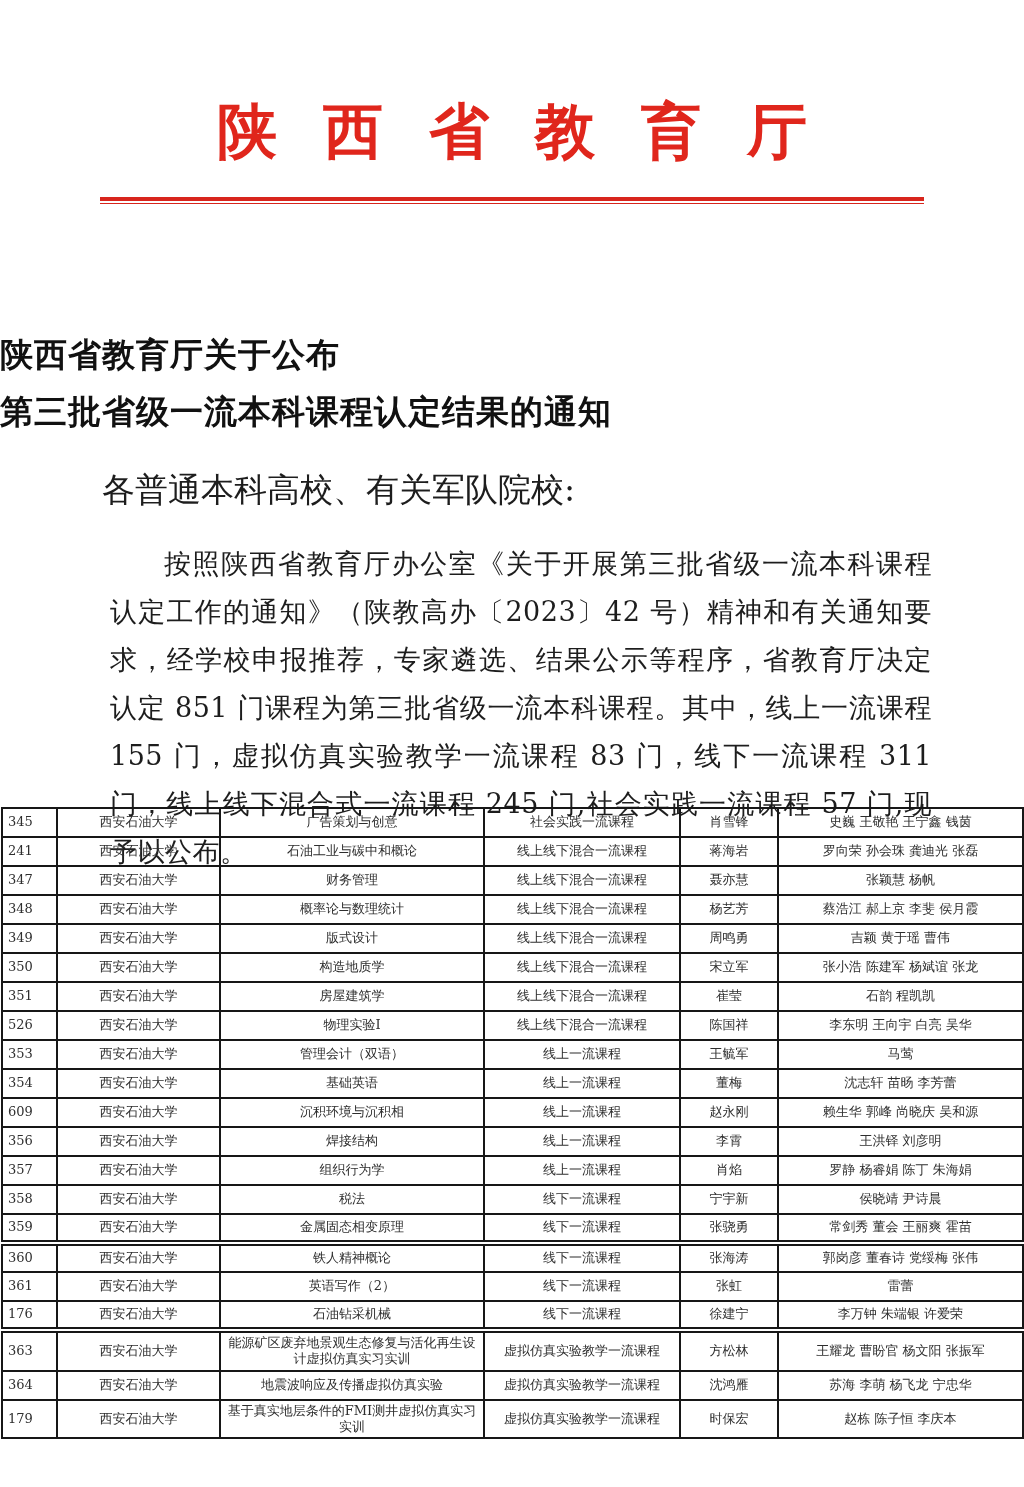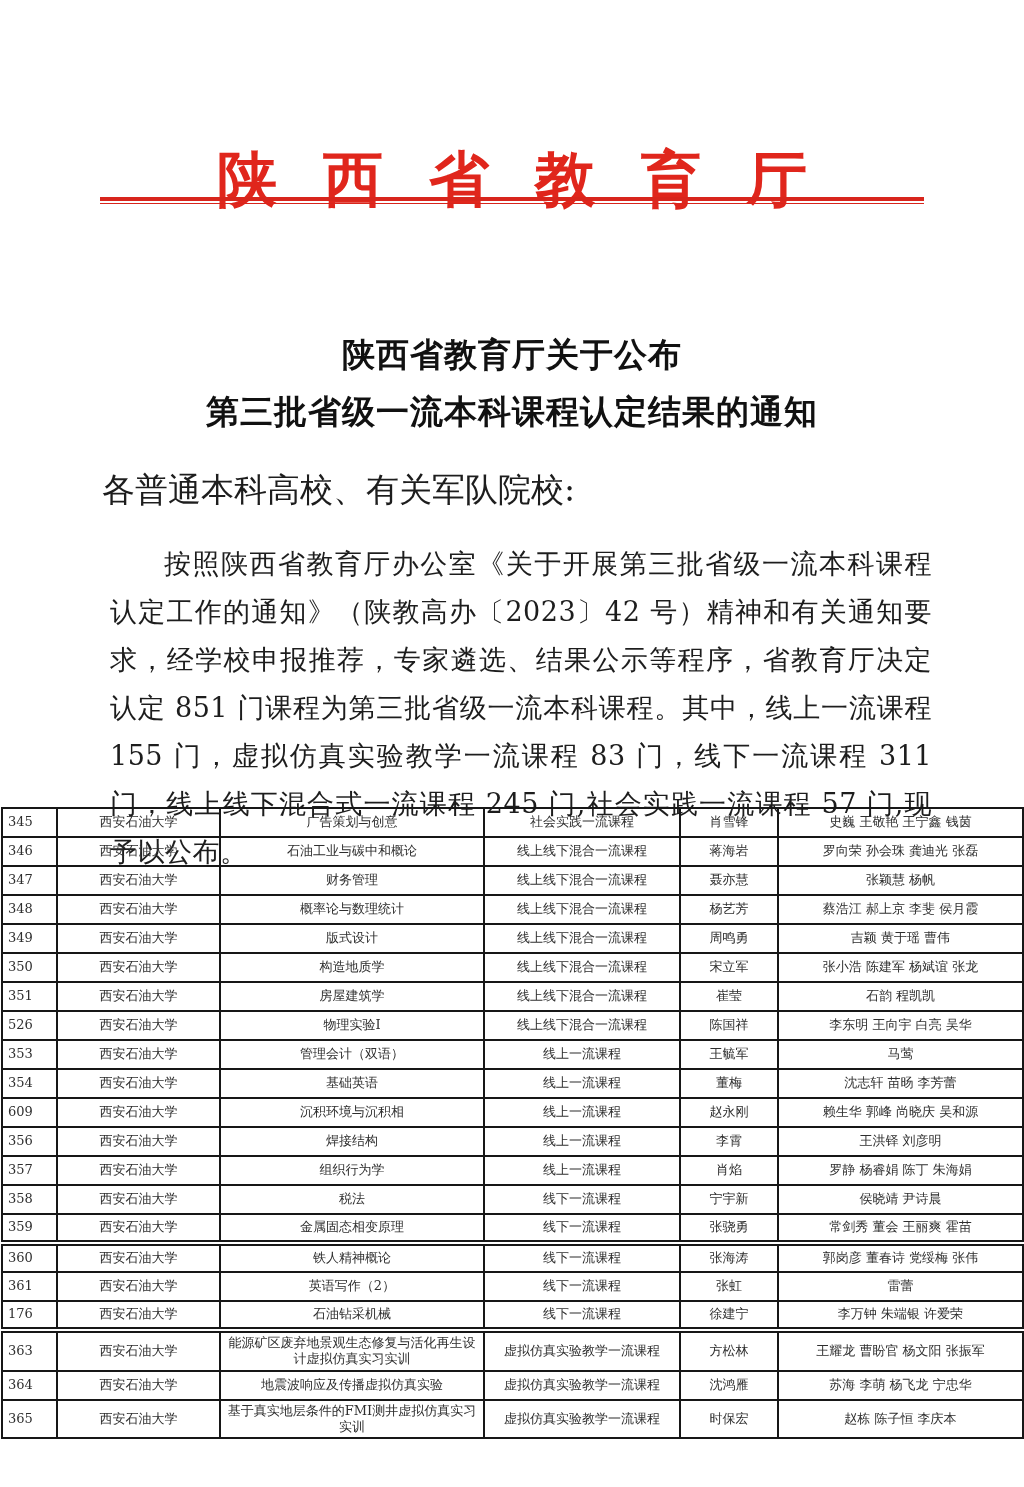--- a/index.html
+++ b/index.html
@@ -16,40 +16,38 @@
   .agency {
     position: absolute;
     top: 92px; left: 0; width: 1024px;
     text-align: center;
     font-size: 60px;
     font-weight: bold;
     color: #e0261c;
     letter-spacing: 46px;
     text-indent: 46px;
     white-space: nowrap;
-    margin-top: 48px;
   }
   .red-rule {
     position: absolute;
     top: 197px; left: 100px; right: 100px;
     height: 7px;
     border-top: 4px solid #d8251c;
     border-bottom: 1px solid #d8251c;
   }
   .doc-no {
     position: absolute;
     top: 248px; right: 100px;
     font-size: 22px;
     color: #1d1d1d;
     letter-spacing: 1px;
   }
   .doc-title {
     position: absolute;
     top: 326px; left: 0; width: 1024px;
-    text-align: center;
     font-size: 33px;
     font-weight: bold;
     color: #111;
     line-height: 57px;
     letter-spacing: 1px;
   }
   .salutation {
     position: absolute;
     top: 468px; left: 102px;
     font-size: 33px;
@@ -130,21 +128,21 @@
     <tbody>
         <tr>
           <td class="col-no">345</td>
           <td class="col-school">西安石油大学</td>
           <td class="col-course">广告策划与创意</td>
           <td class="col-type">社会实践一流课程</td>
           <td class="col-leader">肖雪锋</td>
           <td class="col-team">史巍 王敬艳 王宁鑫 钱茵</td>
         </tr>
         <tr>
-          <td class="col-no">346</td>
+          <td class="col-no">241</td>
           <td class="col-school">西安石油大学</td>
           <td class="col-course">石油工业与碳中和概论</td>
           <td class="col-type">线上线下混合一流课程</td>
           <td class="col-leader">蒋海岩</td>
           <td class="col-team">罗向荣 孙会珠 龚迪光 张磊</td>
         </tr>
         <tr>
           <td class="col-no">347</td>
           <td class="col-school">西安石油大学</td>
           <td class="col-course">财务管理</td>
@@ -282,21 +280,21 @@
         </tr>
         <tr>
           <td class="col-no">364</td>
           <td class="col-school">西安石油大学</td>
           <td class="col-course">地震波响应及传播虚拟仿真实验</td>
           <td class="col-type">虚拟仿真实验教学一流课程</td>
           <td class="col-leader">沈鸿雁</td>
           <td class="col-team">苏海 李萌 杨飞龙 宁忠华</td>
         </tr>
         <tr>
-          <td class="col-no">365</td>
+          <td class="col-no">179</td>
           <td class="col-school">西安石油大学</td>
           <td class="col-course">基于真实地层条件的FMI测井虚拟仿真实习实训</td>
           <td class="col-type">虚拟仿真实验教学一流课程</td>
           <td class="col-leader">时保宏</td>
           <td class="col-team">赵栋 陈子恒 李庆本</td>
         </tr>
       </tbody>
   </table>
 
 </div>

